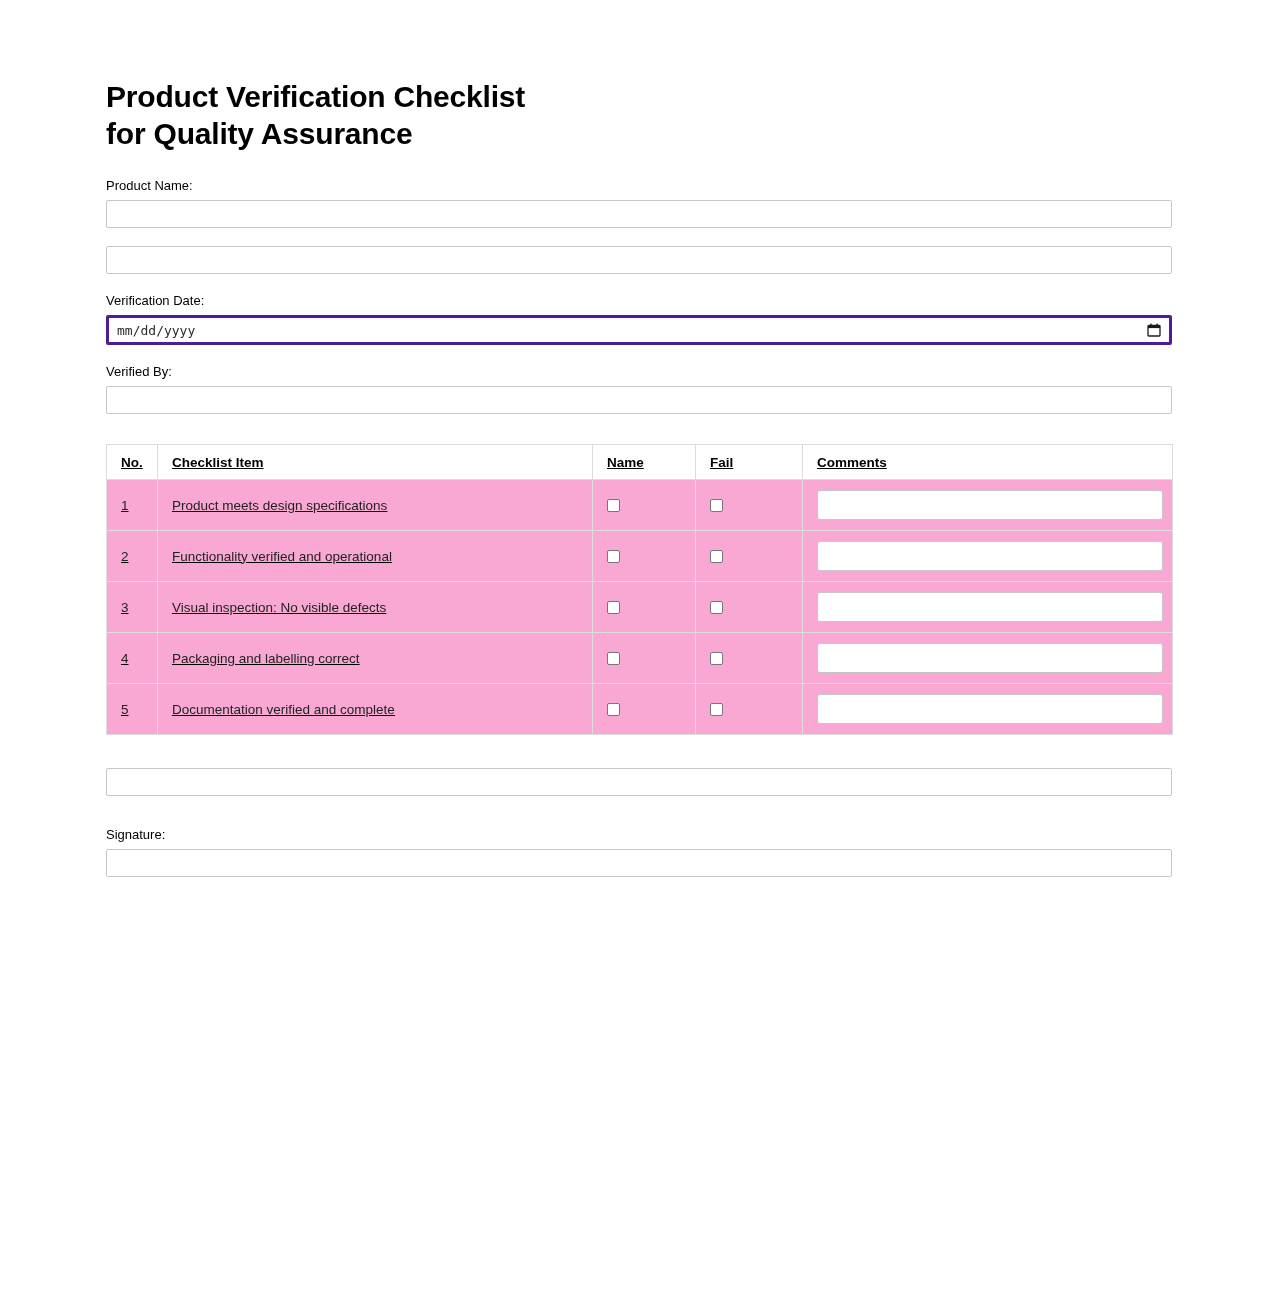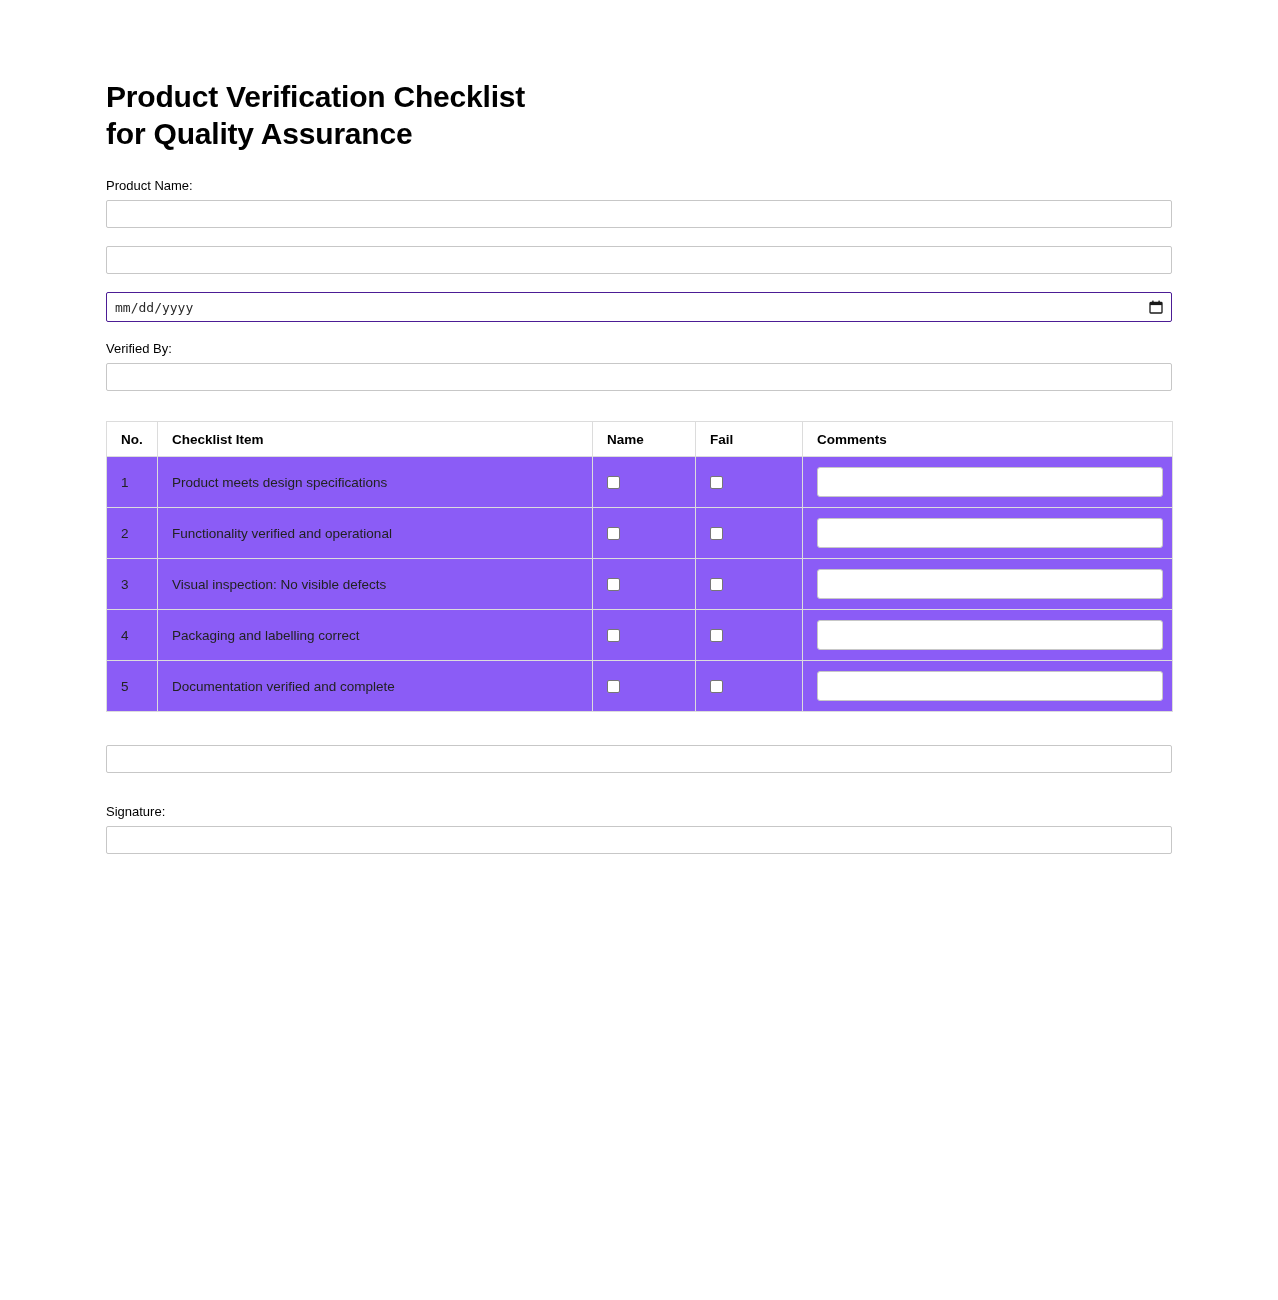--- a/index.html
+++ b/index.html
@@ -70,21 +70,21 @@
     outline: none;
   }
 
   .date-input {
     display: flex;
     align-items: center;
     justify-content: space-between;
     box-sizing: border-box;
     width: 1066px;
     height: 30px;
-    border: 1px solid #4c1d95;
+    border: 3px solid #4c1d95;
     border-radius: 2px;
     background: #ffffff;
     padding: 2px 8px 2px 8px;
   }
   .date-placeholder {
     font-family: "DejaVu Sans Mono", "Liberation Mono", monospace;
     font-size: 13px;
     color: #2b2b2b;
     letter-spacing: 0px;
   }
@@ -95,21 +95,22 @@
   }
 
   
   .checklist-wrap {
     margin-top: 30px;
   }
   table.checklist {
     border-collapse: collapse;
     width: 1066px;
     table-layout: fixed;
-    background: #8b5cf6;
+    background: #f9a8d4;
+    text-decoration: underline;
   }
   table.checklist th,
   table.checklist td {
     border: 1px solid #dcdcdc;
     vertical-align: middle;
     text-align: left;
   }
   table.checklist th {
     font-size: 13.5px;
     font-weight: bold;
@@ -173,20 +174,21 @@
     <div class="field-block first">
       <label class="field-label">Product Name:</label>
       <input class="text-input" type="text" value="" placeholder="" style="">
     </div>
 
     <div class="field-block">
       <input class="text-input" type="text" value="" placeholder="" style="">
     </div>
 
     <div class="field-block">
+      <label class="field-label">Verification Date:</label>
       <div class="date-input">
         <span class="date-placeholder">mm/dd/yyyy</span>
         <span class="cal-icon">
           <svg width="14" height="14" viewBox="0 0 14 14" xmlns="http://www.w3.org/2000/svg">
             <rect x="1" y="2.5" width="12" height="10.5" rx="0.8" fill="none" stroke="#1a1a1a" stroke-width="1.3"></rect>
             <rect x="1" y="2.5" width="12" height="2.6" fill="#1a1a1a"></rect>
             <rect x="3.2" y="0.6" width="1.4" height="2.6" fill="#1a1a1a"></rect>
             <rect x="9.4" y="0.6" width="1.4" height="2.6" fill="#1a1a1a"></rect>
           </svg>
         </span>

